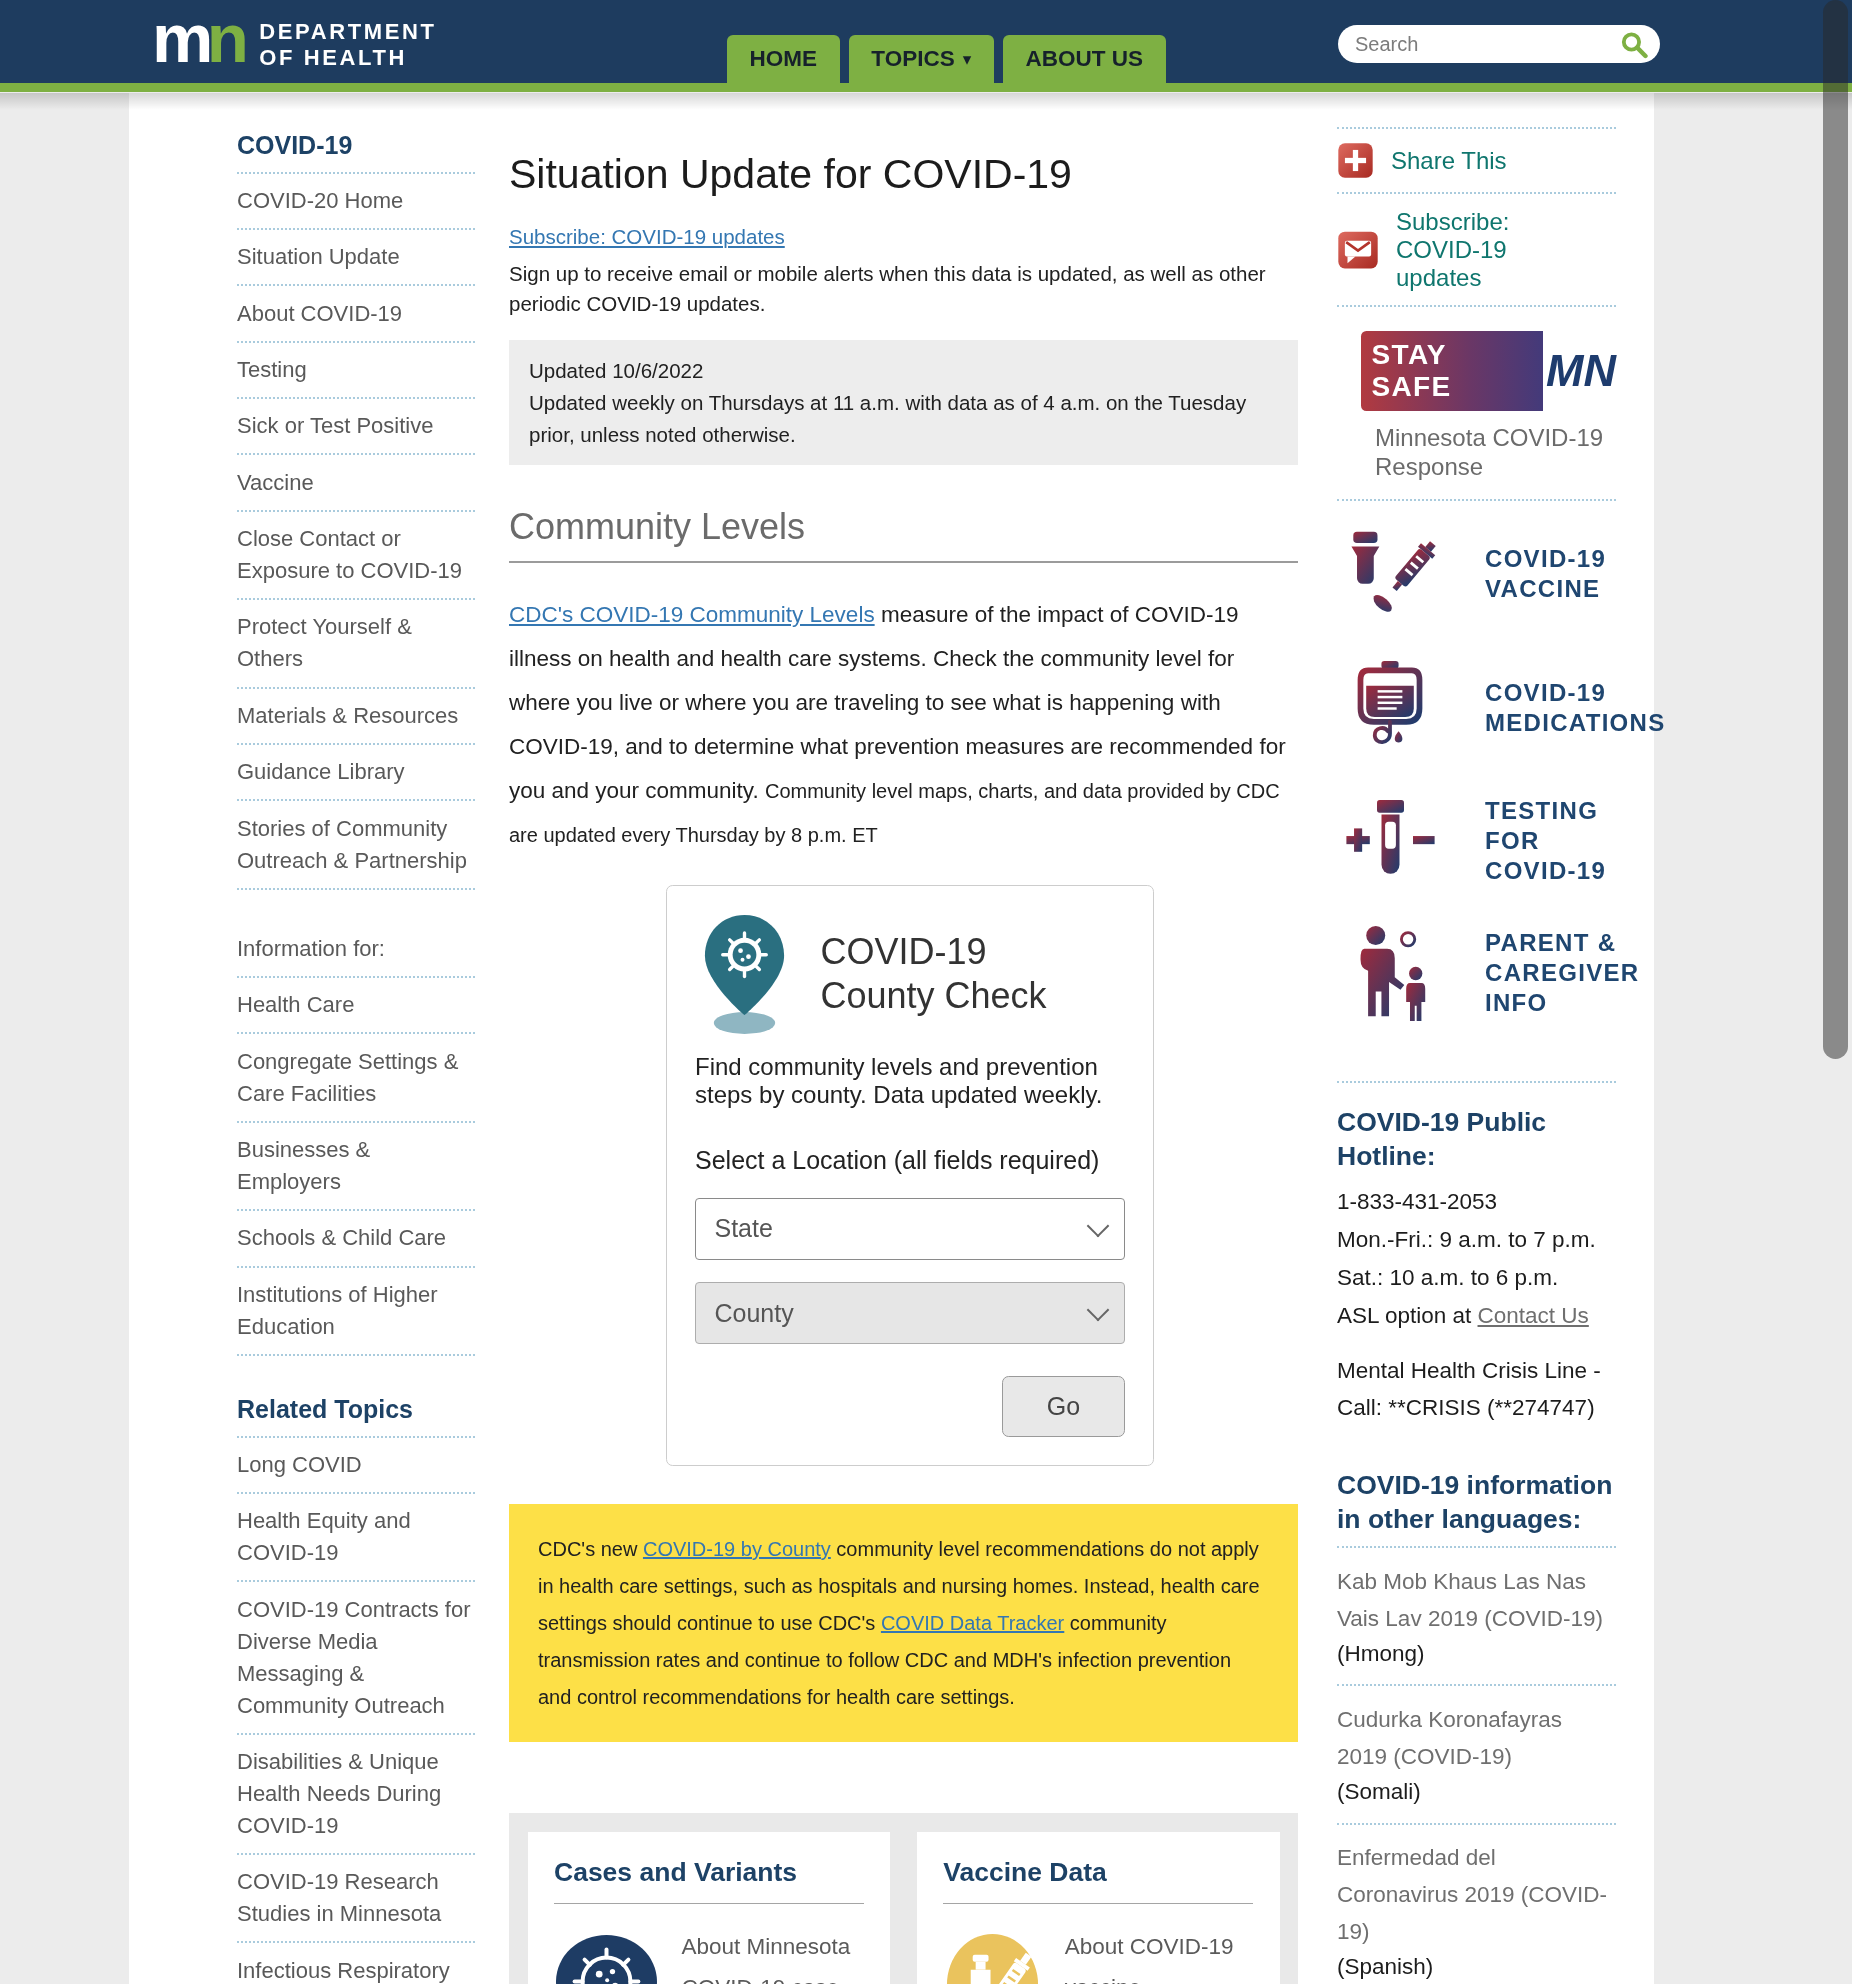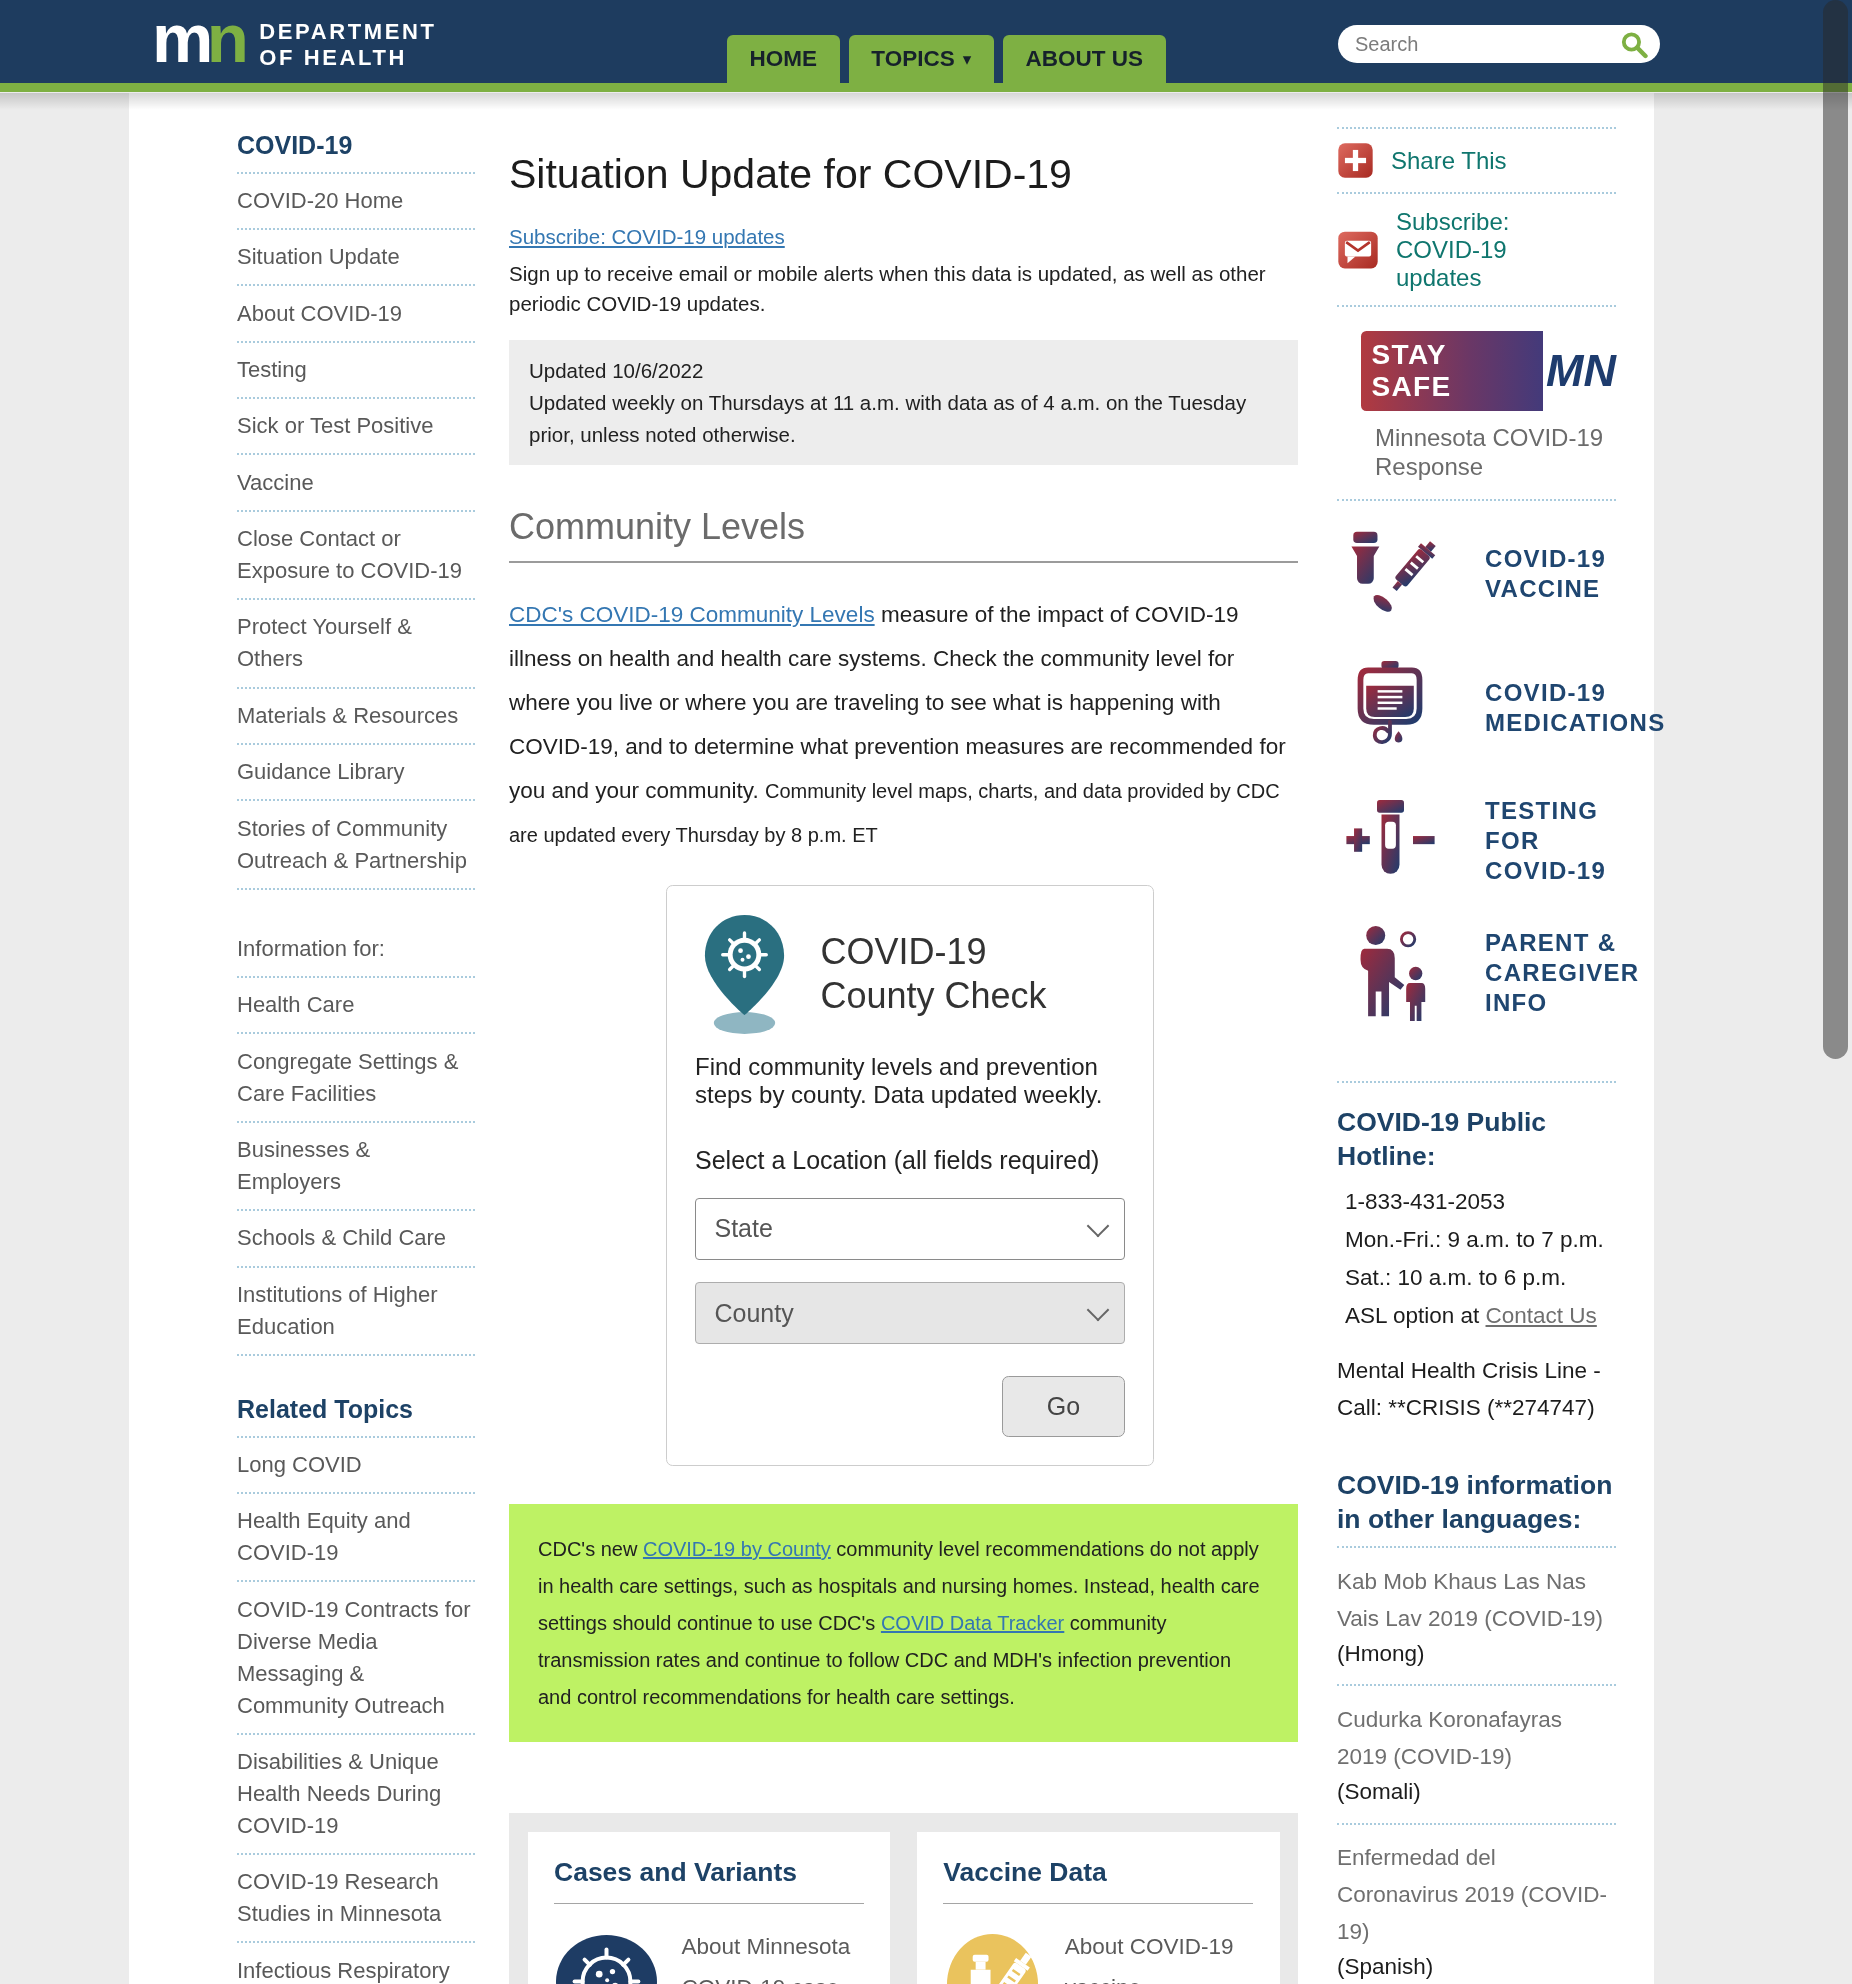--- a/index.html
+++ b/index.html
@@ -63,21 +63,21 @@
   .cc-label { margin-top:37px; font-size:25px; color:#222; }
   .selectbox { margin-top:22.5px; width:100%; height:62px; border:1.3px solid #8a8a8a; border-radius:4px;
                background:#fff; display:flex; align-items:center; justify-content:space-between;
                padding:0 18.5px; font-size:25px; color:#555; cursor:pointer; }
   .selectbox.disabled { background:#e6e6e6; border-color:#adadad; }
   .chev { width:16px; height:16px; border-right:2.6px solid #666; border-bottom:2.6px solid #666;
           transform:rotate(45deg); margin-top:-6.6px; }
   .go-row { display:flex; justify-content:flex-end; margin-top:32px; }
   .go-btn { width:123px; height:61px; background:#e8e8e8; border:1.3px solid #9a9a9a; border-radius:6.6px;
             font-size:25px; color:#444; font-family:"Liberation Sans",sans-serif; cursor:pointer; }
-  .note-box { margin-top:38px; background:#bef264; padding:26.5px 29px; font-size:20px; line-height:37px; }
+  .note-box { margin-top:38px; background:#fde047; padding:26.5px 29px; font-size:20px; line-height:37px; }
   
   .cards-section { margin-top:71px; background:#e9e9e9; padding:18.5px; display:flex; gap:26.5px; }
   .card-col { flex:1; display:flex; flex-direction:column; gap:29px; }
   .card { background:#fff; padding:25px 26.5px 29px 26.5px; }
   .card h3 { font-size:26.5px; font-weight:700; color:#1d4266; padding-bottom:14.6px;
              border-bottom:1.3px solid #a5a5a5; margin-bottom:22.5px; }
   .card-body { font-size:22.5px; line-height:41px; color:#5a5a5a; }
   .card-icon { float:left; margin:6.6px 22.5px 6.6px 0; }
   
   .rightcol { position:absolute; left:1208px; top:34px; width:279px; }
@@ -90,21 +90,21 @@
   .ss-grad { background:linear-gradient(90deg,#b13a40,#6a3766 60%,#433a7a); color:#fff;
              font-size:28px; font-weight:700; letter-spacing:1.3px; padding:8px 10.6px; border-radius:5.3px 0 0 5.3px; }
   .ss-mn { color:#1e3c6e; font-size:45px; font-weight:800; font-style:italic; margin-left:2.6px; }
   .ss-caption { margin:12px 0 0 38px; font-size:24px; line-height:29px; color:#6b6b6b; }
   .quicklinks { padding:26.5px 0 20px 0; }
   .ql-row { display:flex; align-items:center; gap:42px; margin-bottom:38px; cursor:pointer; }
   .ql-iconbox { width:106px; display:flex; justify-content:center; flex:0 0 106px; }
   .ql-label { font-size:24px; font-weight:700; color:#1f4670; letter-spacing:1.3px; line-height:30px; width:159px; }
   .hotline { border-top:2px dotted #a9cbdd; padding-top:22.5px; }
   .r-h { font-size:26.5px; font-weight:700; color:#1d4266; line-height:34px; }
-  .hot-lines { margin-top:9.3px; font-size:22.5px; line-height:38px; color:#1c1c1c;margin-left:8px; }
+  .hot-lines { margin-top:9.3px; font-size:22.5px; line-height:38px; color:#1c1c1c; }
   .graylink { color:#6f6f6f; text-decoration:underline; cursor:pointer; }
   .crisis { margin-top:17px; font-size:22.5px; line-height:37px; color:#1c1c1c; }
   .langs { margin-top:42px; }
   .langs .r-h { padding-bottom:10.6px; border-bottom:2px dotted #a9cbdd; }
   .lang-item { padding:14.6px 0; border-bottom:2px dotted #a9cbdd; }
   .lang-link { font-size:22.5px; line-height:37px; color:#6f6f6f; cursor:pointer; }
   .lang-name { font-size:22.5px; line-height:33px; color:#1c1c1c; }
 </style>
 </head>
 <body>

